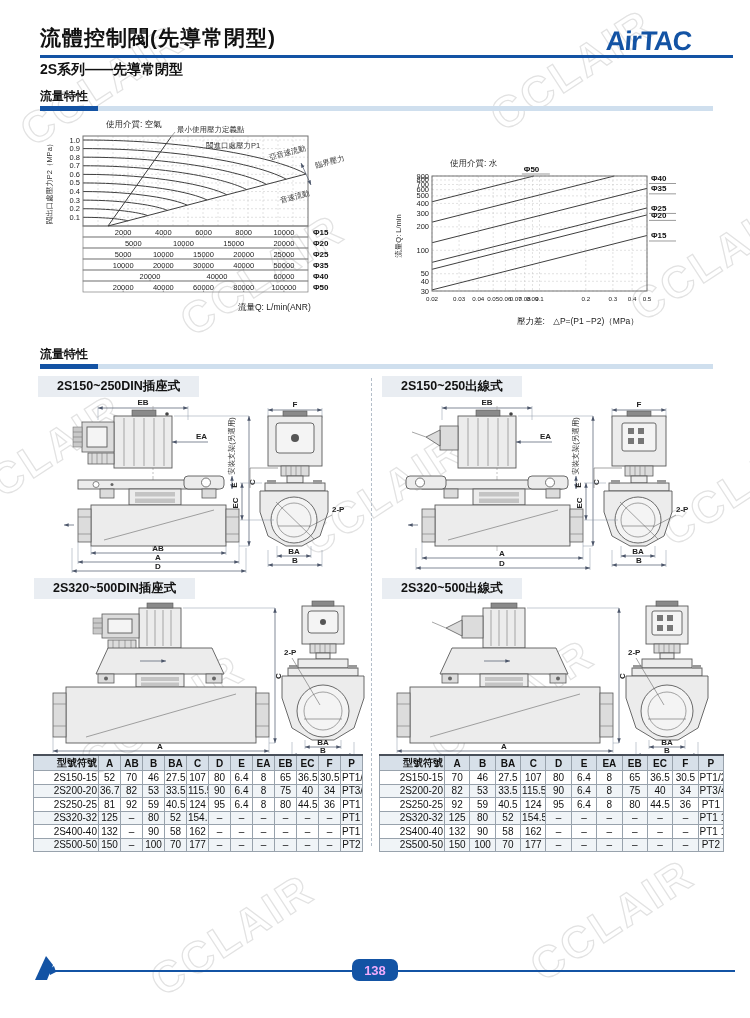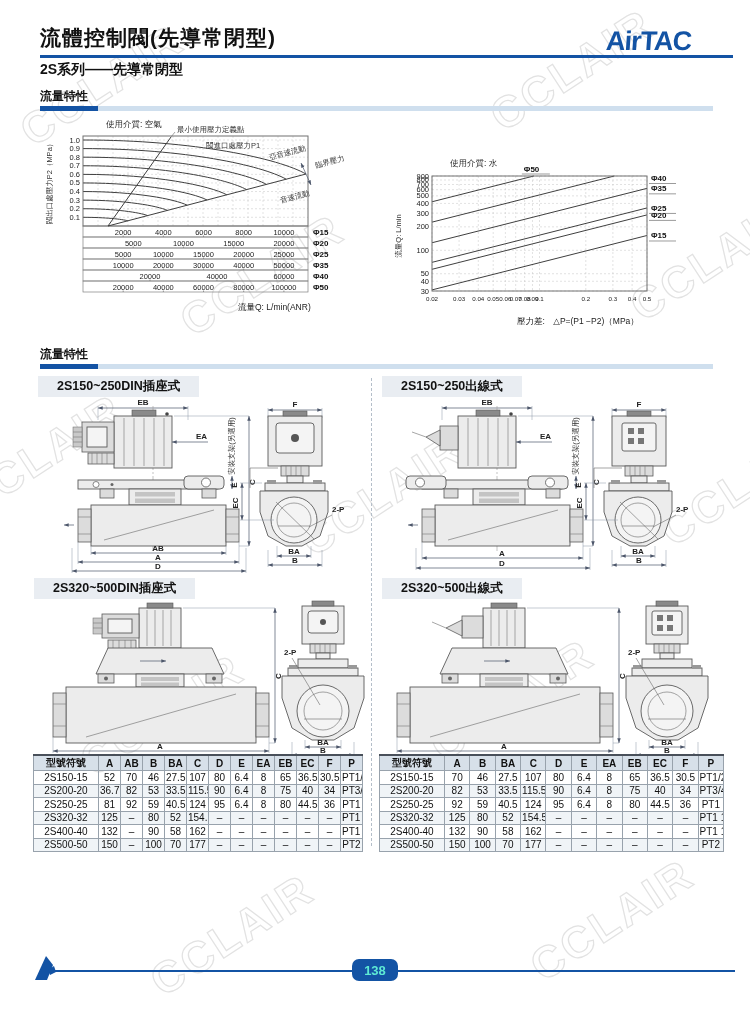--- a/index.html
+++ b/index.html
@@ -37,25 +37,25 @@
   .partD{fill:#dcdcdc;stroke:#5a5a5a;stroke-width:.8;}
   .partL{fill:#f4f4f4;stroke:#5a5a5a;stroke-width:.9;}
   .thin{stroke:#6a6a6a;stroke-width:.6;fill:none;}
   .cl{stroke:#9a9a9a;stroke-width:.6;stroke-dasharray:8 2 2 2;}
   .hatch{stroke:#777;stroke-width:.6;}
   
   table{border-collapse:collapse;font-size:10px;table-layout:fixed;border-top:2px solid #49505a;border-bottom:1px solid #98a2ac;}
   th,td{border:1px solid #98a2ac;text-align:center;padding:0 1px;height:12.5px;white-space:nowrap;overflow:hidden;}
   th{background:#d7e0e9;font-weight:bold;}
   tbody tr:nth-child(even){background:#f0f4f7;}
-  th:first-child,td:first-child{width:62px;}
+  th:first-child,td:first-child{width:62px;text-align:right;}
   
   .foot-line{left:50px;top:970px;width:685px;height:2px;background:#1353a4;}
   .badge{left:352px;top:959px;width:46px;height:22px;background:#1353a4;border-radius:7px;
-         color:#5eead4;font-size:13px;font-weight:bold;display:flex;align-items:center;justify-content:center;}
+         color:#f0abfc;font-size:13px;font-weight:bold;display:flex;align-items:center;justify-content:center;}
   
   .wm{position:absolute;font-size:44px;font-weight:bold;letter-spacing:3px;color:transparent;
       -webkit-text-stroke:1.2px #e2e2e2;transform:rotate(-33deg);pointer-events:none;user-select:none;}
 </style>
 </head>
 <body>
 
 <div class="page">
 
   <svg width="0" height="0" style="position:absolute">

